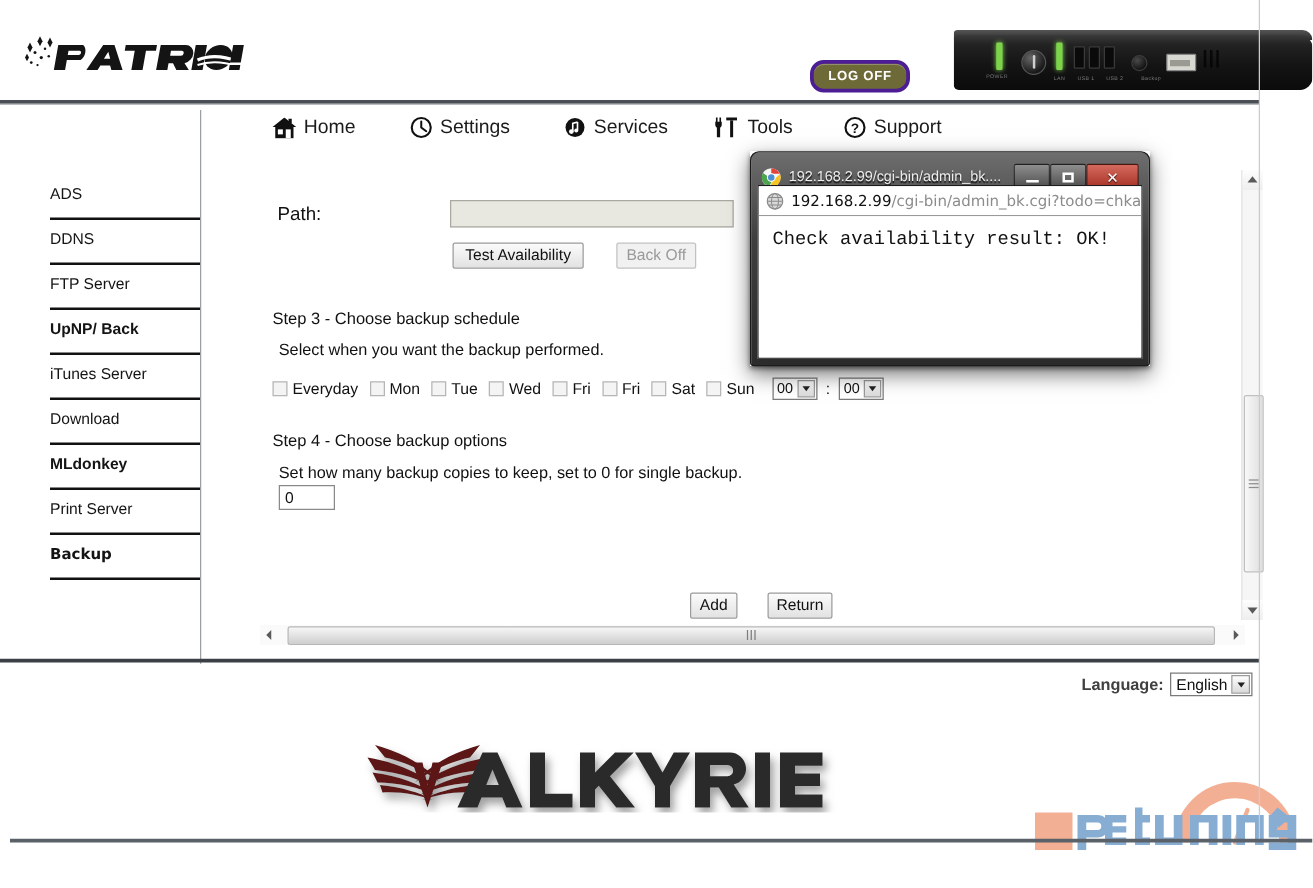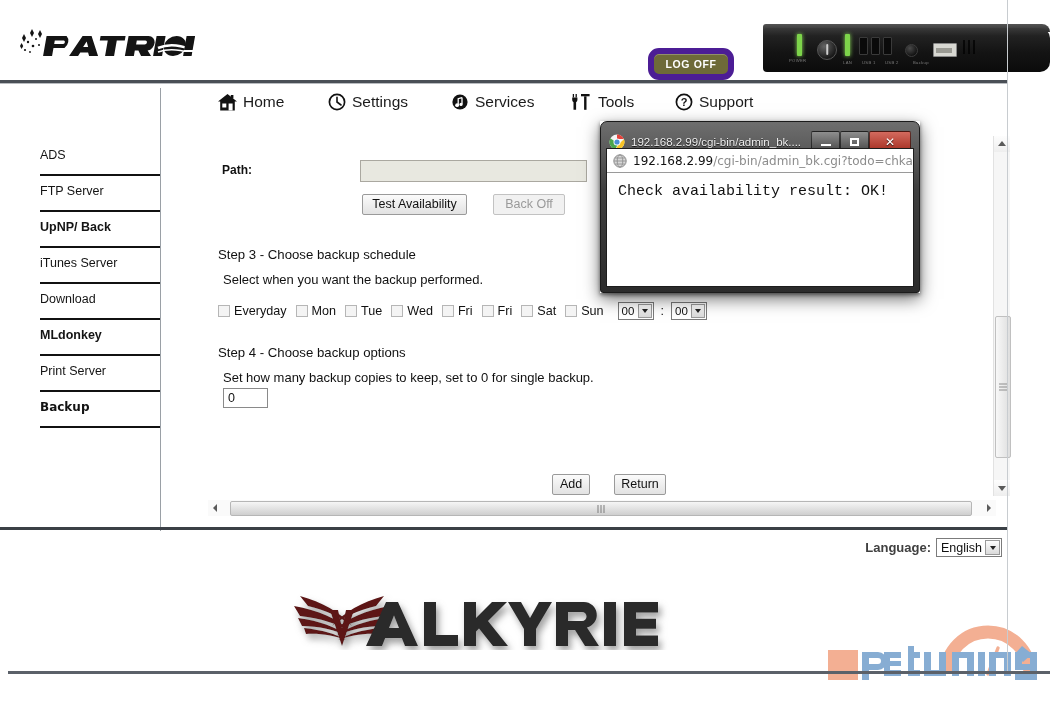--- a/index.html
+++ b/index.html
@@ -13,21 +13,21 @@
 
   
   .header { position:absolute; left:0; top:0; width:1050px; height:82px; }
   .logo { position:absolute; left:18px; top:28px; width:180px; height:36px; }
   .logo svg { display:block; }
 
   .logoff {
     position:absolute; left:648px; top:48px;
     width:74px; height:20px;
     background:#6e6a38;
-    border:6px solid #4c1d95;
+    border:3px solid #4c1d95;
     border-radius:11px;
     color:#ffffff;
     font-size:10.5px; font-weight:bold; letter-spacing:.6px;
     text-align:center; line-height:20px;
     box-shadow: inset 0 1px 0 rgba(255,255,255,.25);
     cursor:pointer;
   }
 
   .device { position:absolute; left:763px; top:24px; width:287px; height:56px; overflow:hidden; }
   .device-body {
@@ -91,21 +91,21 @@
   .sel-arrow {
     position:absolute; right:2px; top:2px; width:16px; height:15px;
     background: linear-gradient(180deg,#fdfdfd,#dadada);
     border:1px solid #9a9a9a; box-sizing:border-box;
   }
   .sel-arrow:after {
     content:""; position:absolute; left:50%; top:50%; margin-left:-4px; margin-top:-2px;
     border-left:4px solid transparent; border-right:4px solid transparent; border-top:5px solid #222;
   }
 
-  .lbl-path { position:absolute; left:17px; top:33px; font-size:12px; color:#111; font-weight:bold;}
+  .lbl-path { position:absolute; left:17px; top:33px; font-size:15px; color:#111; font-weight:normal;}
   .inp-path {
     position:absolute; left:155px; top:30px; width:227px; height:22px;
     background:#e8e8e0; border:1px solid #aaa8a0; box-sizing:border-box;
   }
 
   .btn {
     position:absolute; height:21px;
     background: linear-gradient(180deg,#fbfbfb,#e2e2e2);
     border:1px solid #9a9a9a; border-radius:2px;
     font-size:12.5px; color:#111; text-align:center; line-height:19px;
@@ -359,38 +359,39 @@
           <circle cx="9" cy="9" r="7.6" fill="none" stroke="#111" stroke-width="1.7"></circle>
           <text x="9" y="13.4" font-family="Liberation Sans, sans-serif" font-size="11" font-weight="bold" text-anchor="middle" fill="#111">?</text>
         </svg>
       </span>
       <span>Support</span>
     </div>
   </div>
 
   <div class="sidebar">
     <div class="side-item">ADS</div>
+    <div class="side-item">DDNS</div>
     <div class="side-item">FTP Server</div>
     <div class="side-item bold">UpNP/ Back</div>
     <div class="side-item">iTunes Server</div>
     <div class="side-item">Download</div>
     <div class="side-item bold">MLdonkey</div>
     <div class="side-item">Print Server</div>
     <div class="side-item tight">Backup</div>
   </div>
   <div class="sidebar-divider"></div>
 
   <div class="content">
 
 
     <div class="lbl-path">Path:</div>
     <div class="inp-path" title="Path:"></div>
 
     <div class="btn" style="left:157px; top:64px; width:105px;">Test Availability</div>
-    <div class="btn disabled" style="left:288px; top:64px; width:72px;">Back Off</div>
+    <div class="btn disabled" style="left:288px; top:64px; width:64px;">Back Off</div>
 
     <div class="step-title" style="left:13px; top:117px;">Step 3 - Choose backup schedule</div>
     <div class="step-sub" style="left:18px; top:142px;">Select when you want the backup performed.</div>
 
     <div class="daysrow">
       <div class="daycell">
         <span class="chk"></span>
         <span class="daylab">Everyday</span>
       </div>
       <div class="daycell">

